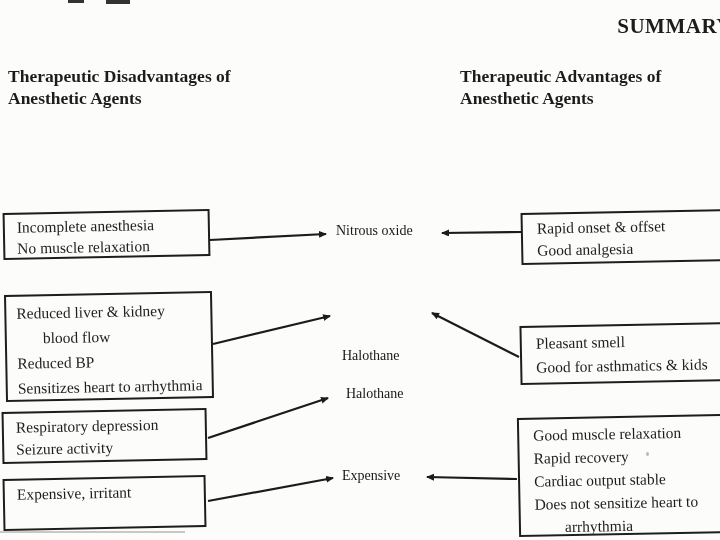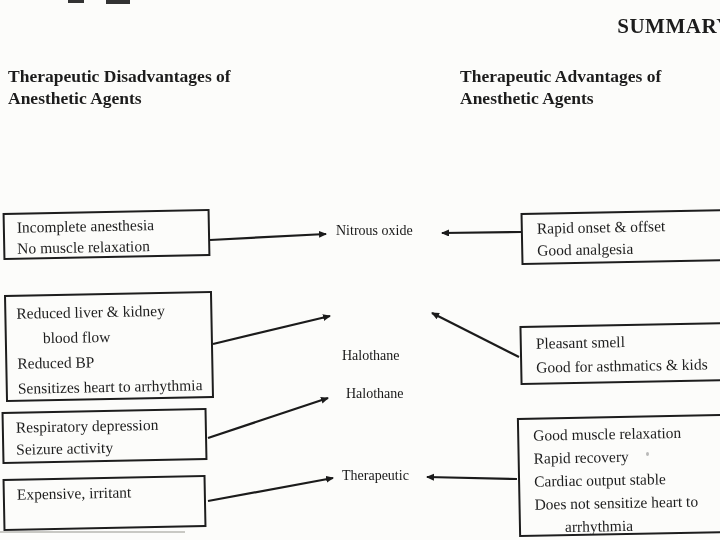--- a/index.html
+++ b/index.html
@@ -83,21 +83,21 @@
 
   <div class="col-header right">
     <div>Therapeutic Advantages of</div>
     <div>Anesthetic Agents</div>
   </div>
 
 
   <div class="agent nitrous">Nitrous oxide</div>
   <div class="agent halothane">Halothane</div>
   <div class="agent enflurane">Halothane</div>
-  <div class="agent isoflurane">Therapeutic</div>
+  <div class="agent isoflurane">Expensive</div>
 
   <div class="box dbox1">
     <div class="bline">Incomplete anesthesia</div>
     <div class="bline">No muscle relaxation</div>
   </div>
 
   <div class="box dbox2">
     <div class="bline">Reduced liver &amp; kidney</div>
     <div class="bline indent1">blood flow</div>
     <div class="bline">Reduced BP</div>

